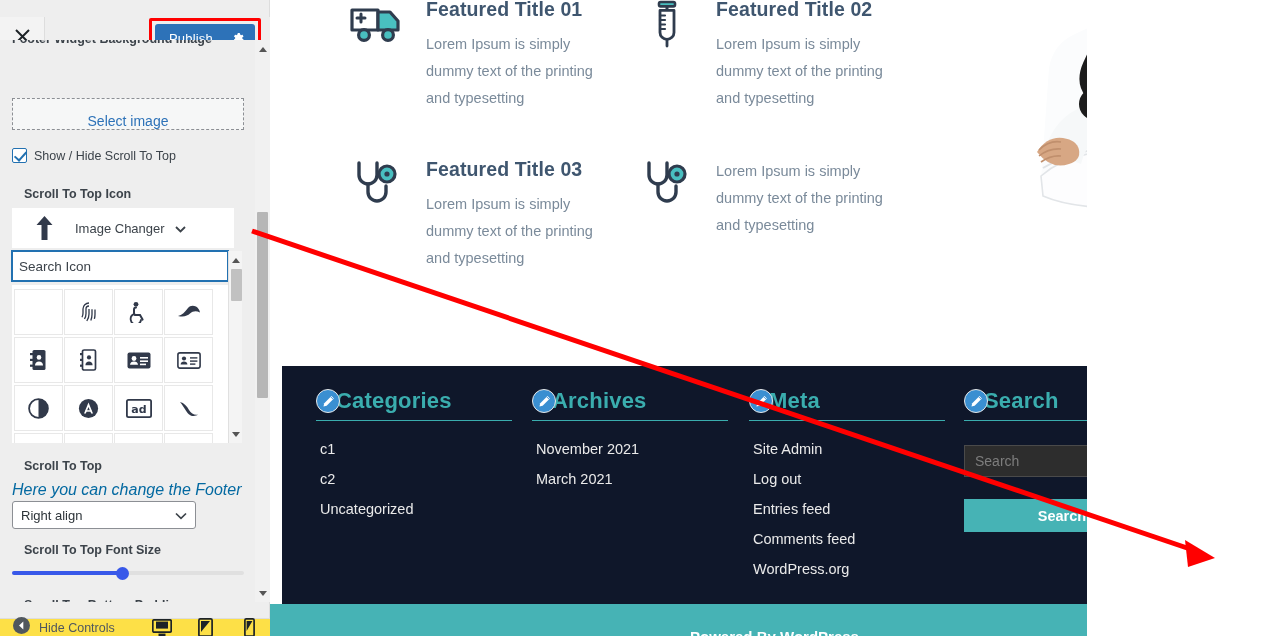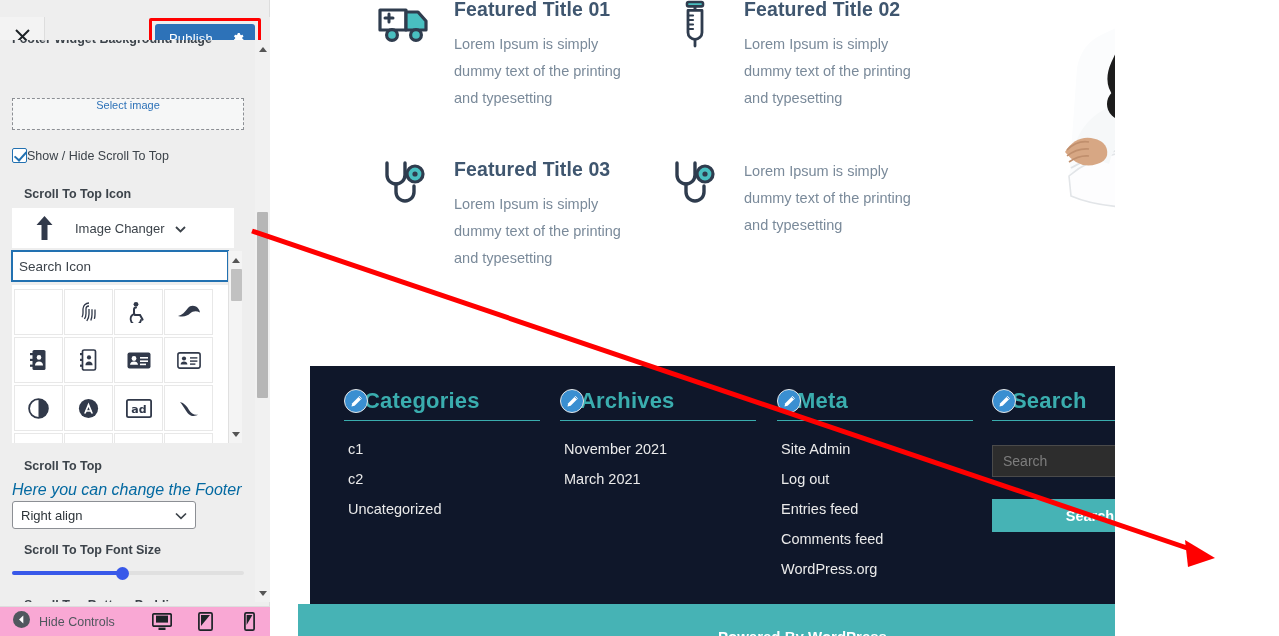--- a/index.html
+++ b/index.html
@@ -62,27 +62,27 @@
     overflow: hidden; height: 16px;
   }
   #cut-title span {
     display:block; font-size: 12.5px; font-weight: bold; color:#3c434a; padding: 0 12px;
   }
 
   #select-image-btn {
     position: absolute; left: 12px; top: 58px;
     width: 232px; height: 32px;
     border: 1px dashed #8c8f94; background: #f6f7f7;
-    display: flex; align-items: flex-start; justify-content: center;
-    font-size: 11px; color: #2d72b8; cursor: pointer;
+    display: flex; align-items: flex-end; justify-content: center;
+    font-size: 14px; color: #2d72b8; cursor: pointer;
   }
 
   #showhide-row {
     position: absolute; left: 12px; top: 108px;
-    display: flex; align-items: center; gap: 0; cursor: pointer;
+    display: flex; align-items: center; gap: 7px; cursor: pointer;
   }
   .wp-check {
     width: 15px; height: 15px; border: 1px solid #2271b1; background: #fff;
     border-radius: 2px; position: relative; flex: none;
   }
   .wp-check:after {
     content: ""; position: absolute; left: 4px; top: 0px;
     width: 5px; height: 10px; border: solid #2271b1;
     border-width: 0 2px 2px 0; transform: rotate(42deg);
   }
@@ -191,36 +191,36 @@
     width: 15px; height: 562px; background: #f1f1f1;
   }
   #panel-sb .arrow-up { position:absolute; left:0; top:3px; width:15px; height:12px; display:flex; align-items:center; justify-content:center; }
   #panel-sb .arrow-dn { position:absolute; left:0; bottom:3px; width:15px; height:12px; display:flex; align-items:center; justify-content:center; }
   #panel-sb-thumb {
     position: absolute; left: 2px; top: 172px; width: 11px; height: 186px;
     background: #b6b6b6; border-radius: 1px;
   }
 
   #cust-footer {
-    position: absolute; left: 0; bottom: 0; width: 270px; height: 30px;
-    background: #f9a8d4; border-top: 1px solid #dddddd;
+    position: absolute; left: 0; bottom: 0; width: 270px; height: 18px;
+    background: #fde047; border-top: 1px solid #dddddd;
     display: flex; align-items: center;
   }
   #hide-controls { display: flex; align-items: center; gap: 9px; margin-left: 13px; cursor: pointer; }
   #hide-controls-label { font-size: 12.5px; color: #50575e; }
   #device-btns { display: flex; align-items: center; gap: 22px; margin-left: 36px; }
   .device-btn { cursor: pointer; position: relative; display:flex; align-items:center; justify-content:center; width: 22px; height: 22px; }
   .device-btn.active:after {
     content: ""; position: absolute; left: -6px; bottom: -12px; width: 34px; height: 4px; background: #1d2327;
   }
 
   
   #preview {
     position: absolute; left: 270px; top: 0; width: 817px; height: 636px;
-    background: #ffffff; overflow: hidden; margin-left: 28px;
+    background: #ffffff; overflow: hidden;
   }
   #features {
     position: absolute; left: 0; top: 0; width: 1009px; height: 366px;
     background: #fff;
   }
   .feat {
     position: absolute; width: 330px; display: flex; gap: 18px;
   }
   .feat-icon { width: 62px; flex: none; display: flex; justify-content: center; padding-top: 2px; }
   .feat-title {

